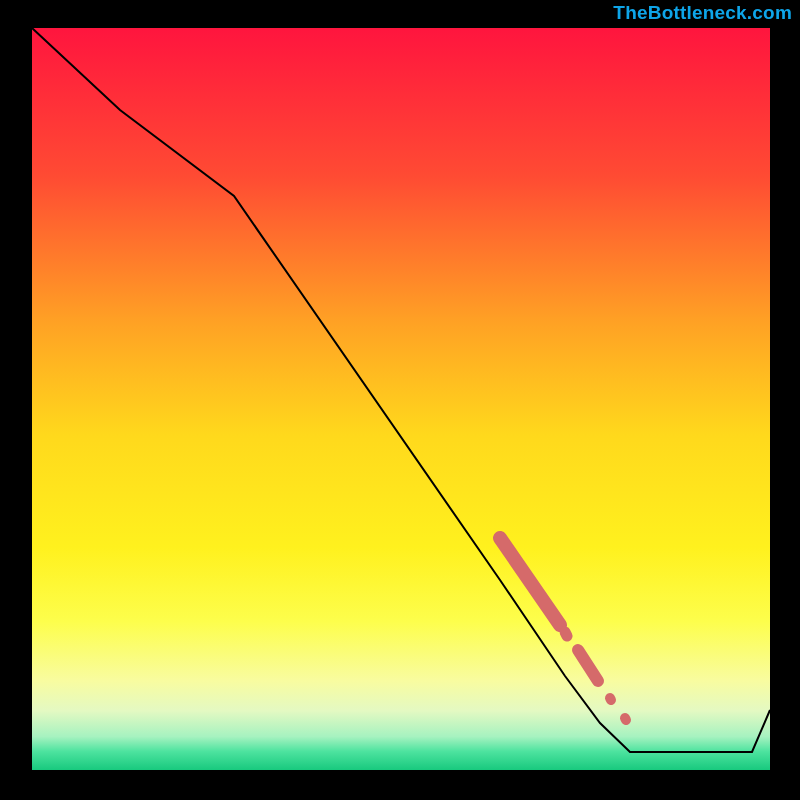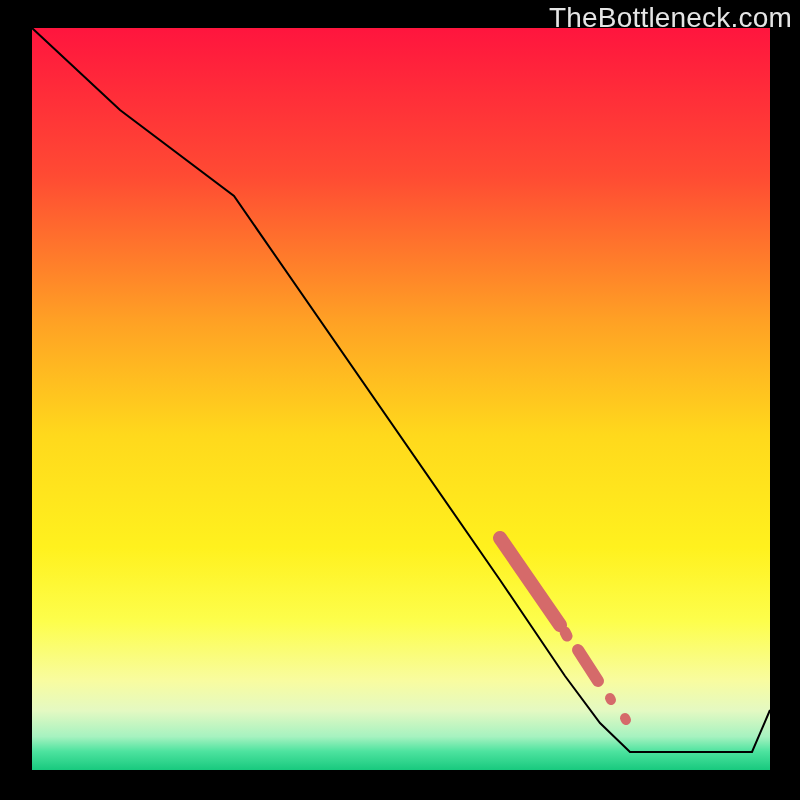--- a/index.html
+++ b/index.html
@@ -13,25 +13,26 @@
   }
   .stage {
     position: relative;
     width: 800px;
     height: 800px;
   }
   .watermark {
     position: absolute;
     top: 2px;
     right: 8px;
-    color: #e5e5e5;
-    font-size: 28px;
+    color: #0ea5e9;
+    font-size: 19px;
     letter-spacing: 0.2px;
     z-index: 10;
     user-select: none;
+    font-weight: bold;
   }
   svg {
     position: absolute;
     left: 0;
     top: 0;
   }
 </style>
 </head>
 <body>
 

